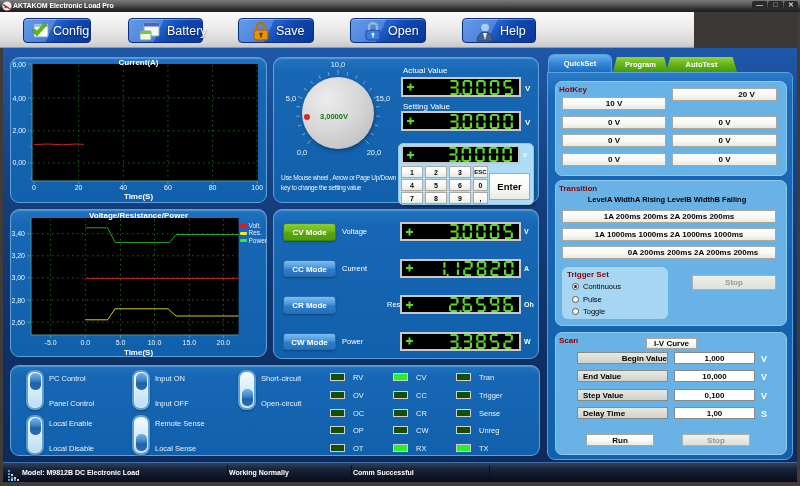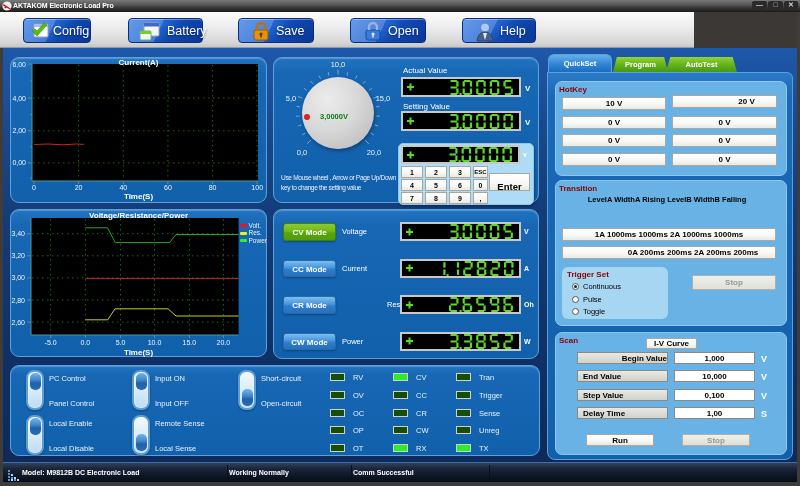--- a/index.html
+++ b/index.html
@@ -414,21 +414,21 @@
     <div class="wbtn" style="position: absolute; left: 446px; top: 118px; width: 22px; height: 12px; line-height: 11px; font-size: 7px;">3</div>
     <div class="wbtn" style="position: absolute; left: 470px; top: 118px; width: 15px; height: 12px; line-height: 11px; font-size: 6px;">ESC</div>
     <div class="wbtn" style="position: absolute; left: 398px; top: 131px; width: 22px; height: 12px; line-height: 11px; font-size: 7px;">4</div>
     <div class="wbtn" style="position: absolute; left: 422px; top: 131px; width: 22px; height: 12px; line-height: 11px; font-size: 7px;">5</div>
     <div class="wbtn" style="position: absolute; left: 446px; top: 131px; width: 22px; height: 12px; line-height: 11px; font-size: 7px;">6</div>
     <div class="wbtn" style="position: absolute; left: 470px; top: 131px; width: 15px; height: 12px; line-height: 11px; font-size: 7px;">0</div>
     <div class="wbtn" style="position: absolute; left: 398px; top: 144px; width: 22px; height: 12px; line-height: 11px; font-size: 7px;">7</div>
     <div class="wbtn" style="position: absolute; left: 422px; top: 144px; width: 22px; height: 12px; line-height: 11px; font-size: 7px;">8</div>
     <div class="wbtn" style="position: absolute; left: 446px; top: 144px; width: 22px; height: 12px; line-height: 11px; font-size: 7px;">9</div>
     <div class="wbtn" style="position: absolute; left: 470px; top: 144px; width: 15px; height: 12px; line-height: 11px; font-size: 7px;">,</div>
-    <div class="wbtn" style="position: absolute; left: 486px; top: 125px; width: 41px; height: 18px; line-height: 26px; font-size: 9.5px;">Enter</div>
+    <div class="wbtn" style="position: absolute; left: 486px; top: 125px; width: 41px; height: 27px; line-height: 26px; font-size: 9.5px;">Enter</div>
     <div class="panel" style="position: absolute; left: 270px; top: 161px; width: 266px; height: 150px;"></div>
     <div class="mbtn green" style="position: absolute; left: 280px; top: 175px;">CV Mode</div>
     <div class="mlabel" style="position: absolute; left: 339px; top: 179px;">Voltage</div>
     <div class="disp" style="position: absolute; left: 397px; top: 174px; width: 121px; height: 19px;">
       <svg width="8" height="8" style="position:absolute;left:4px;top:3.5px">
         <g fill="#5fd928">
           <rect x="0" y="3" width="7" height="2"></rect>
           <rect x="2.5" y="0.5" width="2" height="7"></rect>
         </g>
       </svg>
@@ -605,30 +605,31 @@
       </div>
     </div>
     <div class="unit" style="position: absolute; left: 521px; top: 289.5px; font-size: 7px;">W</div>
     <div class="tab" style="position: absolute; left: 545px; top: 6px; width: 64px; height: 18px; line-height: 18px; border-radius: 6px 6px 0px 0px; background: linear-gradient(rgb(102, 176, 234) 0%, rgb(51, 136, 216) 50%, rgb(26, 108, 192) 100%); border-top: 1px solid rgb(90, 160, 218); border-right: 1px solid rgb(90, 160, 218); border-left: 1px solid rgb(90, 160, 218); border-image: initial; border-bottom: none;">QuickSet</div>
     <div class="tab" style="position: absolute; left: 610px; top: 9px; width: 55px; height: 15px; line-height: 15px; background: linear-gradient(rgb(148, 210, 56) 0%, rgb(100, 180, 26) 50%, rgb(69, 152, 16) 100%); clip-path: polygon(7% 0px, 93% 0px, 100% 100%, 0px 100%);">Program</div>
     <div class="tab" style="position: absolute; left: 663px; top: 9px; width: 71px; height: 15px; line-height: 15px; background: linear-gradient(rgb(148, 210, 56) 0%, rgb(100, 180, 26) 50%, rgb(69, 152, 16) 100%); clip-path: polygon(6% 0px, 94% 0px, 100% 100%, 0px 100%);">AutoTest</div>
     <div style="position: absolute; left: 544px; top: 24px; width: 246px; height: 388px; border-radius: 0px 6px 8px 8px; background: linear-gradient(rgb(42, 122, 200) 0%, rgb(26, 104, 182) 6%, rgb(17, 96, 172) 100%); border: 1px solid rgb(92, 160, 218);"></div>
     <div class="sub" style="position: absolute; left: 552px; top: 33px; height: 95px;"></div>
     <div class="subtitle" style="position: absolute; left: 556px; top: 37px;">HotKey</div>
     <div class="wbtn" style="position: absolute; left: 559px; top: 49px; width: 104px; height: 13px; line-height: 12px;">10 V</div>
-    <div class="wbtn" style="position: absolute; left: 669px; top: 47px; width: 105px; height: 13px; line-height: 12px; padding-left: 44px;">20 V</div>
+    <div class="wbtn" style="position: absolute; left: 669px; top: 40px; width: 105px; height: 13px; line-height: 12px; padding-left: 44px;">20 V</div>
     <div class="wbtn" style="position: absolute; left: 559px; top: 67.7px; width: 104px; height: 13px; line-height: 12px;">0 V</div>
     <div class="wbtn" style="position: absolute; left: 669px; top: 67.7px; width: 105px; height: 13px; line-height: 12px;">0 V</div>
     <div class="wbtn" style="position: absolute; left: 559px; top: 86.4px; width: 104px; height: 13px; line-height: 12px;">0 V</div>
     <div class="wbtn" style="position: absolute; left: 669px; top: 86.4px; width: 105px; height: 13px; line-height: 12px;">0 V</div>
     <div class="wbtn" style="position: absolute; left: 559px; top: 105.1px; width: 104px; height: 13px; line-height: 12px;">0 V</div>
     <div class="wbtn" style="position: absolute; left: 669px; top: 105.1px; width: 105px; height: 13px; line-height: 12px;">0 V</div>
     <div class="sub" style="position: absolute; left: 552px; top: 132px; height: 146px;"></div>
     <div class="subtitle" style="position: absolute; left: 556px; top: 136px;">Transition</div>
     <div style="position: absolute; left: 552px; top: 147px; width: 224px; text-align: center; color: rgb(0, 0, 0); font-weight: bold; font-size: 7.5px;">LevelA WidthA Rising LevelB WidthB Falling</div>
+    <div class="wbtn" style="position: absolute; left: 559px; top: 162px; width: 214px; height: 13px; line-height: 12px;">1A 200ms 200ms 2A 200ms 200ms</div>
     <div class="wbtn" style="position: absolute; left: 559px; top: 180px; width: 214px; height: 13px; line-height: 12px;">1A 1000ms 1000ms 2A 1000ms 1000ms</div>
     <div class="wbtn" style="position: absolute; left: 559px; top: 198px; width: 214px; height: 13px; line-height: 12px; padding-left: 48px;">0A 200ms 200ms 2A 200ms 200ms</div>
     <div style="position: absolute; left: 559px; top: 219px; width: 106px; height: 52px; background: rgb(166, 214, 242); border-radius: 6px;"></div>
     <div style="position: absolute; left: 564px; top: 222px; color: rgb(139, 0, 0); font-weight: bold; font-size: 8px;">Trigger Set</div>
     <div class="radio sel" style="position: absolute; left: 569px; top: 235px;"></div>
     <div class="rlabel" style="position: absolute; left: 580px; top: 234px;">Continuous</div>
     <div class="radio" style="position: absolute; left: 569px; top: 247.5px;"></div>
     <div class="rlabel" style="position: absolute; left: 580px; top: 246.5px;">Pulse</div>
     <div class="radio" style="position: absolute; left: 569px; top: 260px;"></div>
     <div class="rlabel" style="position: absolute; left: 580px; top: 259px;">Toggle</div>

